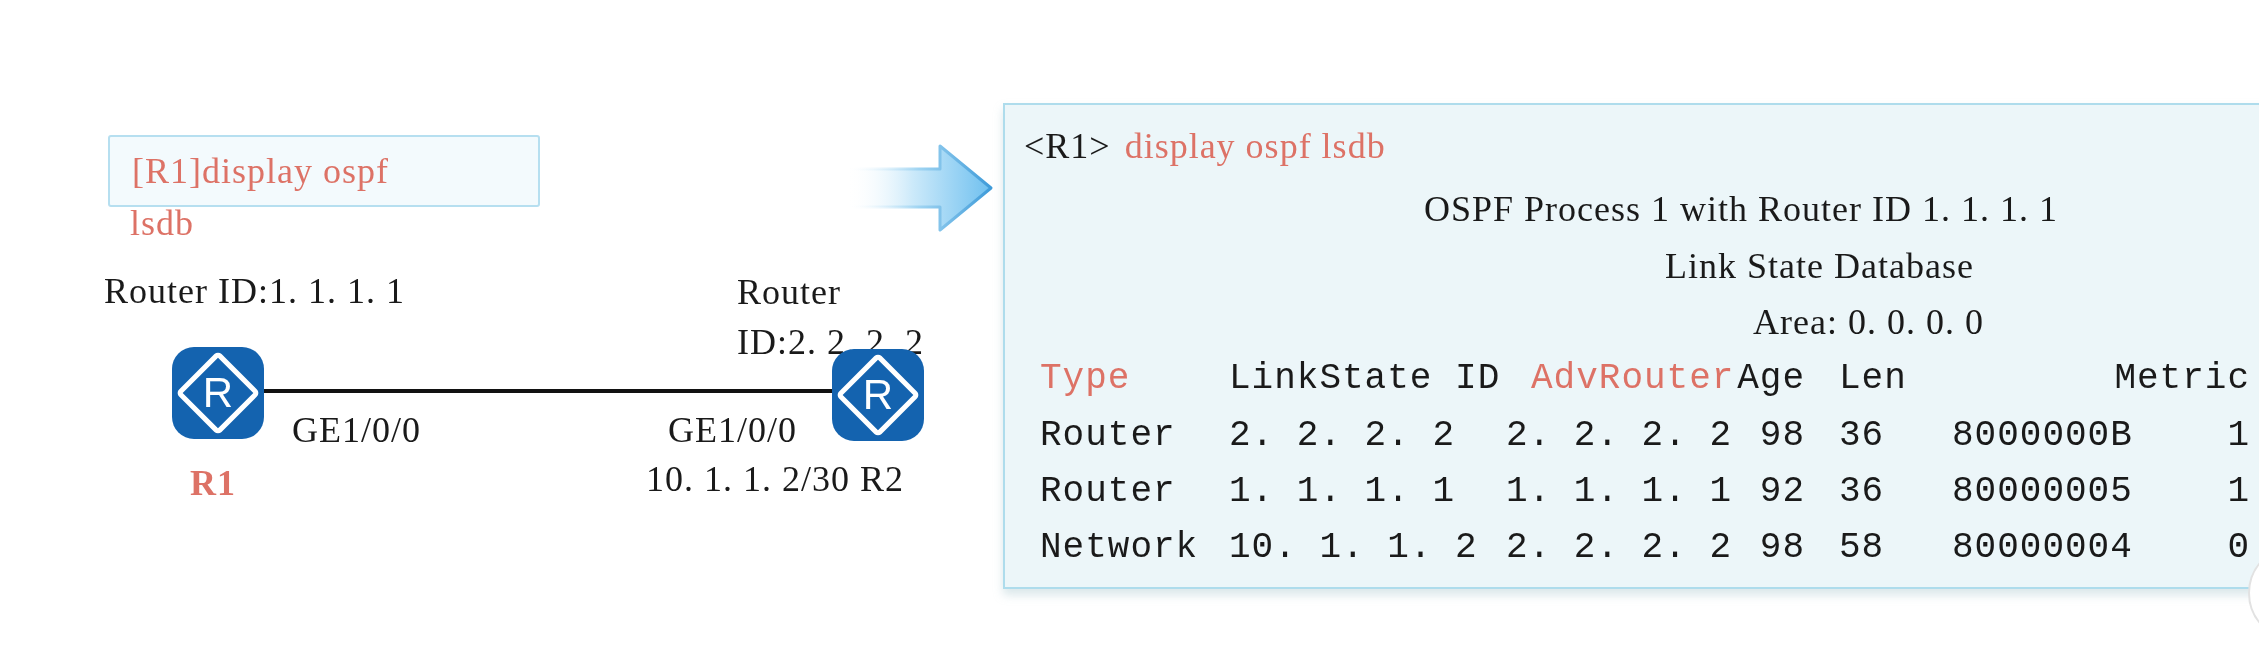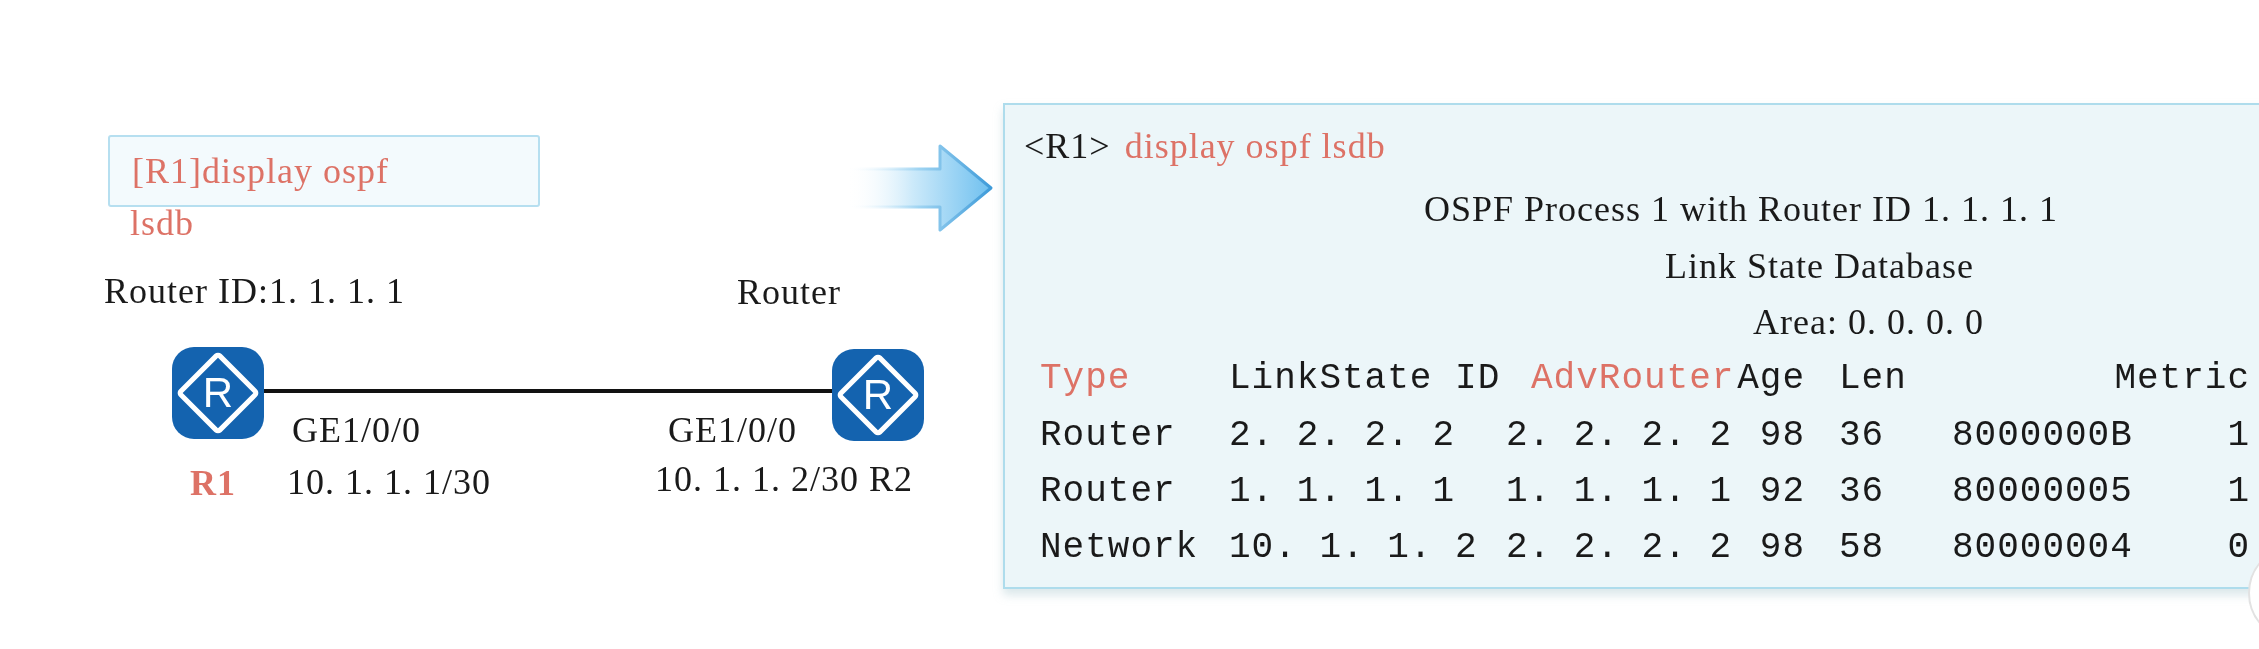--- a/index.html
+++ b/index.html
@@ -16,21 +16,21 @@
            background:var(--box-bg);border:2px solid var(--box-border);border-radius:3px;}
   .cmd-line1{left:132px;top:151px;}
   .cmd-line2{left:130px;top:203px;}
   
   .r1-id{left:104px;top:271px;}
   .r2-id1{left:737px;top:272px;}
   .r2-id2{left:737px;top:322px;}
   .ge-left{left:292px;top:410px;}
   .ge-right{left:668px;top:410px;}
   .ip-left{left:287px;top:462px;}
-  .ip-right{left:646px;top:459px;margin-left:9px;}
+  .ip-right{left:646px;top:459px;}
   .r1-name{left:190px;top:463px;font-weight:bold;}
   .link-line{position:absolute;left:262px;top:389px;width:572px;height:4px;background:#121212;}
   
   .router-icon{position:absolute;width:92px;height:92px;background:var(--icon-blue);
                border-radius:22px;z-index:3;}
   .router-icon .diamond{position:absolute;left:50%;top:50%;width:50px;height:50px;
                margin:-30px 0 0 -30px;border:5px solid #fff;border-radius:5px;transform:rotate(45deg);}
   .router-icon .rletter{position:absolute;left:0;top:0;width:92px;height:92px;display:flex;
                align-items:center;justify-content:center;color:#fff;
                font-family:"Liberation Sans",sans-serif;font-size:42px;letter-spacing:0;}
@@ -60,37 +60,37 @@
 <body>
 
 <div class="stage">
 
   <div class="cmd-box"></div>
   <div class="abs cmd-line1 salmon">[R1]display ospf</div>
   <div class="abs cmd-line2 salmon">lsdb</div>
 
   <div class="abs r1-id">Router ID:1. 1. 1. 1</div>
   <div class="abs r2-id1">Router</div>
+  <div class="abs r2-id2">ID:2. 2. 2. 2</div>
 
   <div class="link-line"></div>
 
   <div class="router-icon r1pos">
     <span class="diamond"></span>
     <span class="rletter">R</span>
   </div>
 
   <div class="router-icon r2pos">
     <span class="diamond"></span>
     <span class="rletter">R</span>
   </div>
 
   <div class="abs ge-left">GE1/0/0</div>
   <div class="abs ge-right">GE1/0/0</div>
   <div class="abs r1-name salmon">R1</div>
-  <div class="abs ip-left">10. 1. 1. 1/30</div>
   <div class="abs ip-right">10. 1. 1. 2/30 R2</div>
 
   <div class="arrow-wrap">
     <svg width="150" height="92" viewBox="0 0 150 92">
       <defs>
         <linearGradient id="ag" x1="0" y1="0" x2="1" y2="0">
           <stop offset="0" stop-color="#ffffff" stop-opacity="0"></stop>
           <stop offset="0.45" stop-color="#cdeafa"></stop>
           <stop offset="1" stop-color="#6fc0ef"></stop>
         </linearGradient>

